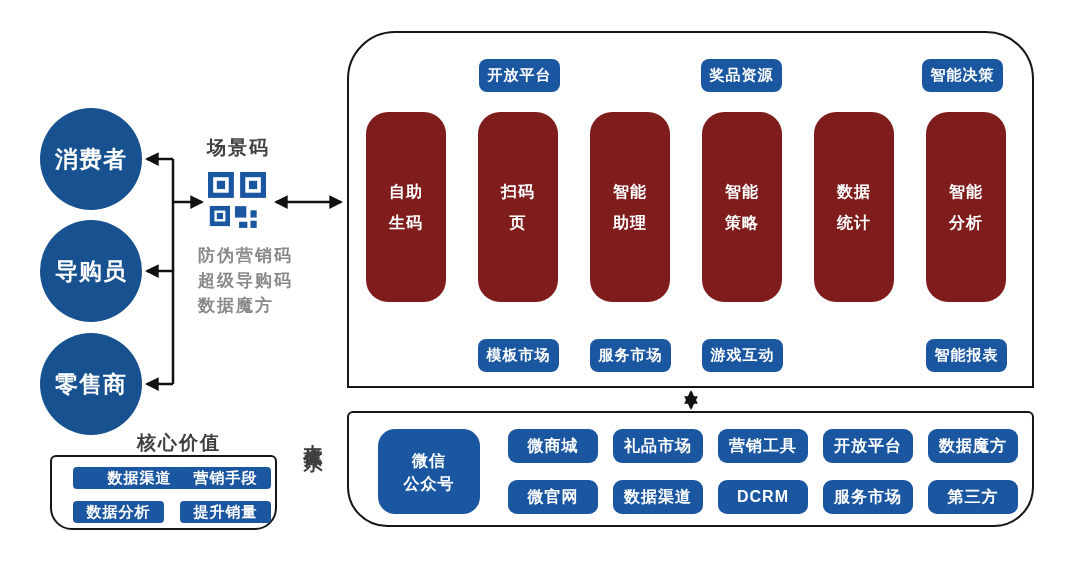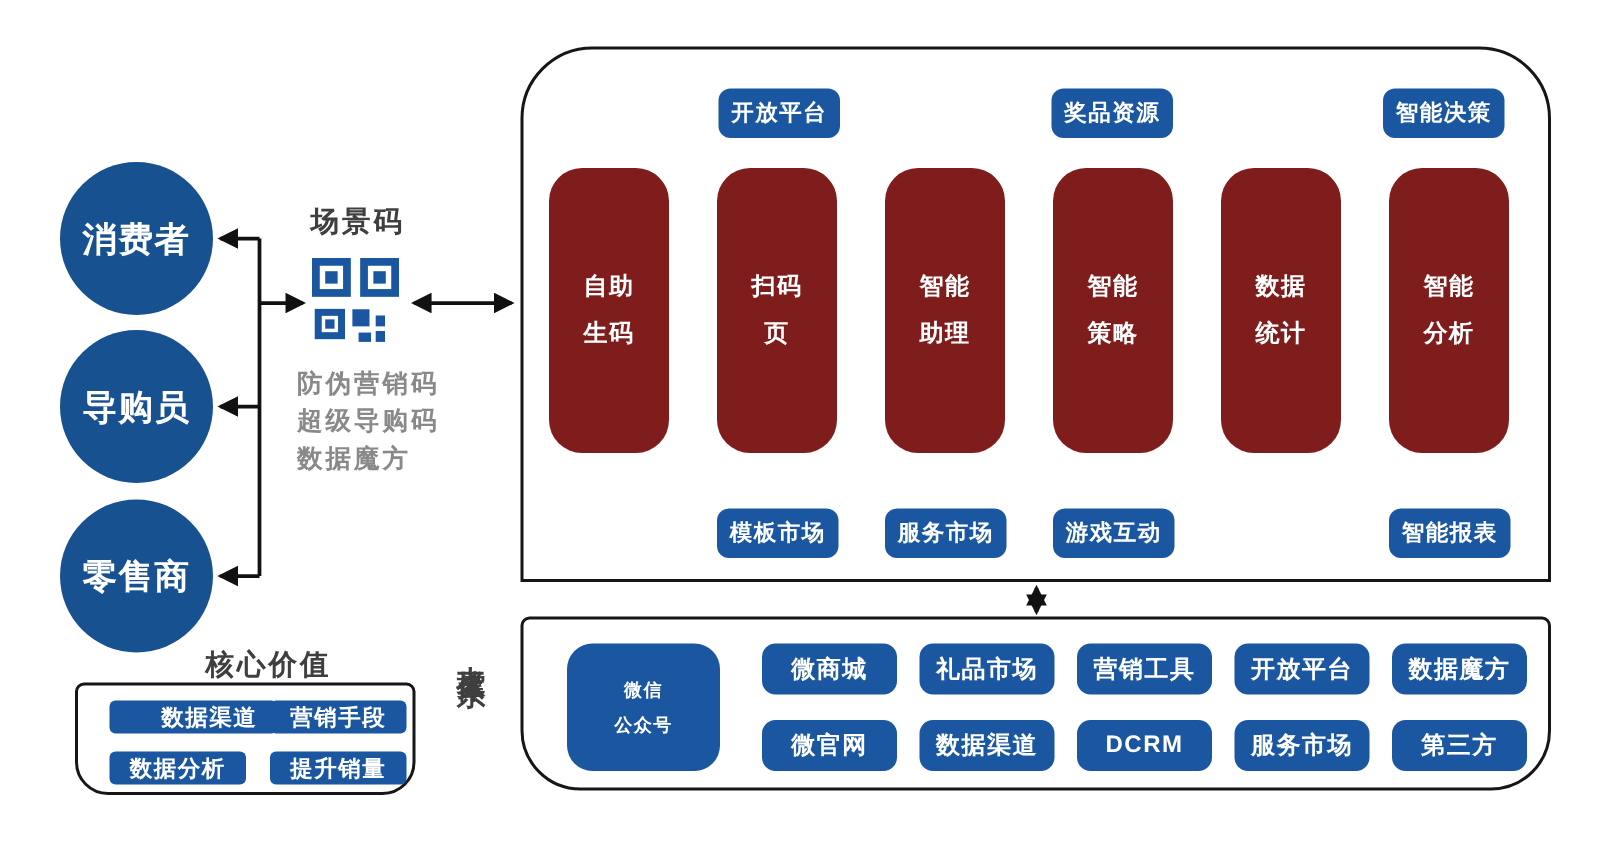--- a/index.html
+++ b/index.html
@@ -45,21 +45,21 @@
     color:#ffffff;font-size:16px;font-weight:700;display:flex;align-items:center;justify-content:center;
     text-align:center;white-space:pre-line;line-height:31px;letter-spacing:1px;
   }
   .spill{
     position:absolute;height:34px;width:90px;background:#1b57a0;border-radius:9px;
     color:#ffffff;font-size:16px;font-weight:700;display:flex;align-items:center;justify-content:center;
     letter-spacing:1px;
   }
   .wechat{
     position:absolute;left:378px;top:429px;width:102px;height:85px;background:#1b57a0;border-radius:17px;
-    color:#ffffff;font-size:12px;font-weight:700;display:flex;align-items:center;justify-content:center;
+    color:#ffffff;font-size:16px;font-weight:700;display:flex;align-items:center;justify-content:center;
     text-align:center;white-space:pre-line;line-height:23px;letter-spacing:1px;
   }
   .cpill{
     position:absolute;height:22px;width:91px;background:#1b57a0;border-radius:4px;
     color:#ffffff;font-size:15px;font-weight:700;display:flex;align-items:center;justify-content:center;
     letter-spacing:1px;
   }
   .vertical-label{
     position:absolute;left:300px;top:428px;color:#3f3f3f;font-size:19px;font-weight:700;
     writing-mode:vertical-rl;letter-spacing:3px;

